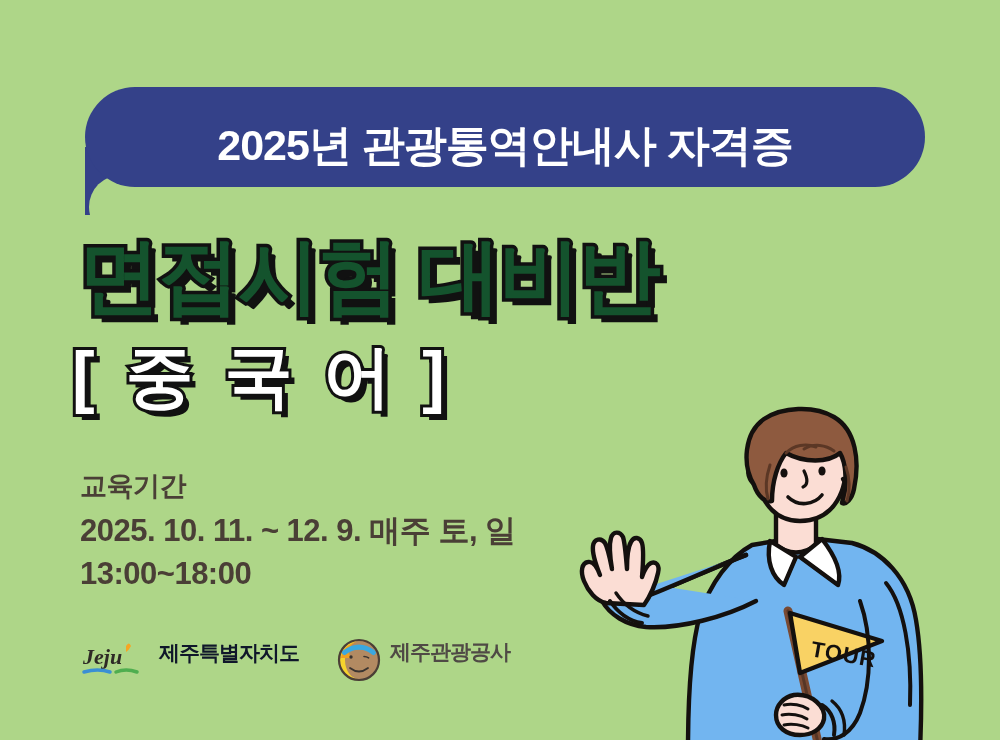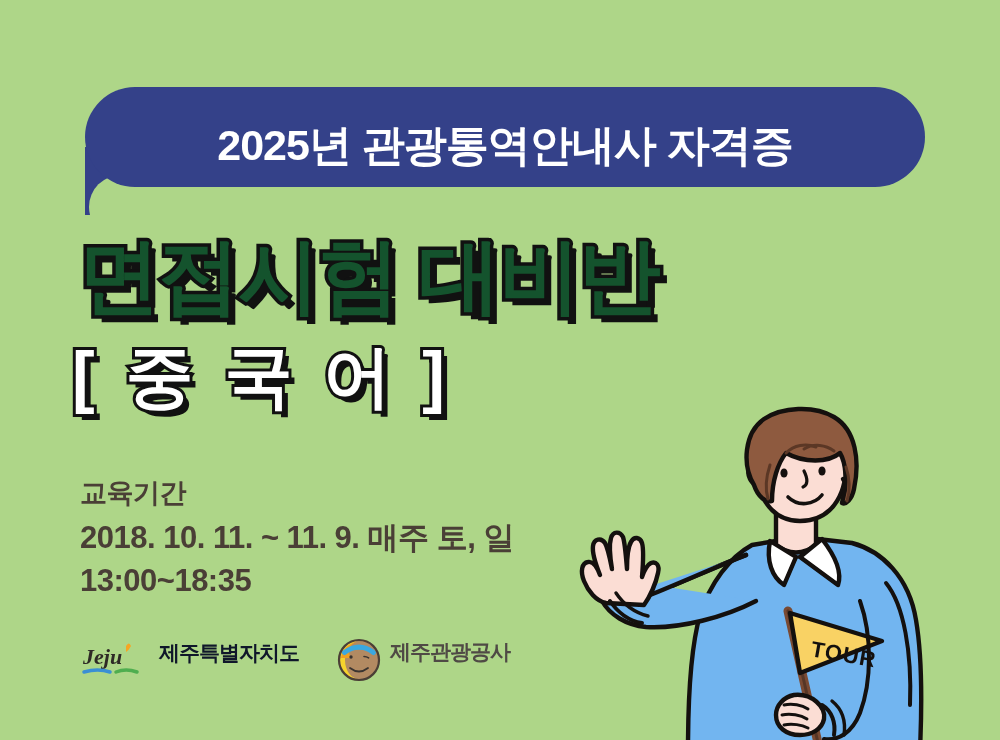--- a/index.html
+++ b/index.html
@@ -99,21 +99,20 @@
     text-shadow: 6px 6px 0 #111111;
   }
 
   
   .info {
     position: absolute;
     left: 80px;
     top: 468px;
     color: #4a3f36;
     font-weight: 700;
-    margin-top: 7px;
   }
   .info-label {
     font-size: 27px;
     letter-spacing: -0.5px;
     line-height: 1.35;
     margin-bottom: 6px;
   }
   .info-line {
     font-size: 31px;
     letter-spacing: -0.5px;
@@ -163,22 +162,22 @@
     <div class="bubble-tail"></div>
     <div class="bubble"></div>
     <div class="bubble-title">2025년 관광통역안내사 자격증</div>
   </div>
 
   <div class="headline">면접시험 대비반</div>
   <div class="subline">[ 중 국 어 ]</div>
 
   <div class="info">
     <div class="info-label">교육기간</div>
-    <div class="info-line">2018. 10. 11. ~ 11. 9.  매주 토, 일</div>
-    <div class="info-line">13:00~18:35</div>
+    <div class="info-line">2025. 10. 11. ~ 12. 9.  매주 토, 일</div>
+    <div class="info-line">13:00~18:00</div>
   </div>
 
   <div class="footer">
 
     <div class="logo-group">
       <svg width="70" height="42" viewBox="0 0 70 42">
         <text x="3" y="25" font-family="'Liberation Serif', serif" font-size="22" font-weight="700" font-style="italic" fill="#2e2a26">Jeju</text>
         <path d="M46 7 q3 -5 5 0 q-2 4 -5 6 z" fill="#f5a623"></path>
         <path d="M4 33 q14 -4 26 0" stroke="#3a8fd4" stroke-width="3.5" fill="none" stroke-linecap="round"></path>
         <path d="M36 33 q10 -4 21 0" stroke="#4fae4f" stroke-width="3.5" fill="none" stroke-linecap="round"></path>

